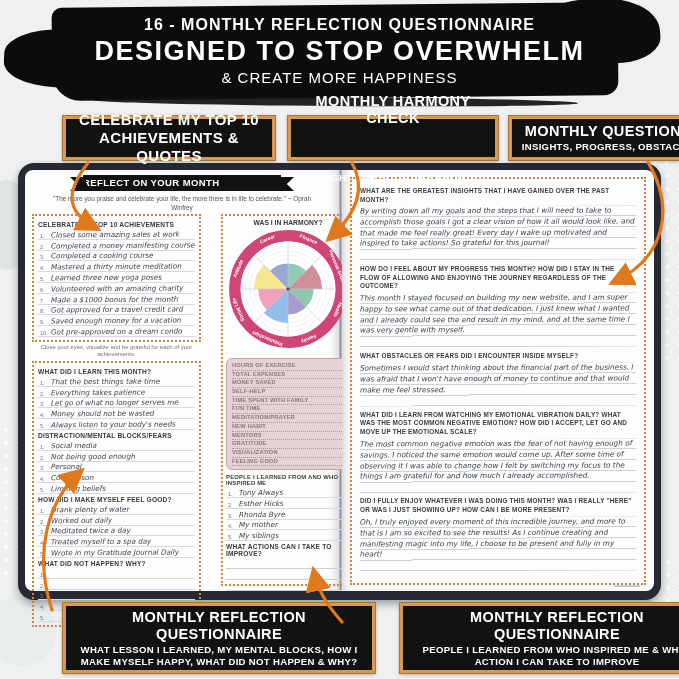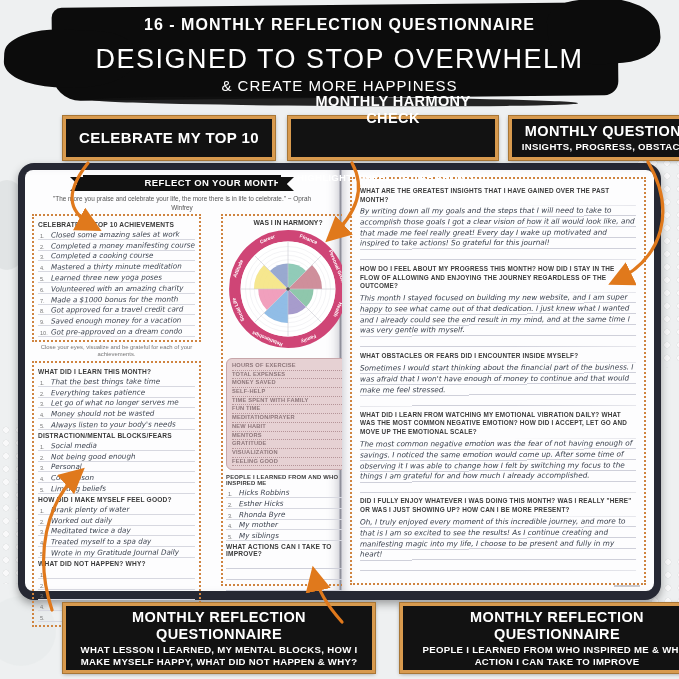--- a/index.html
+++ b/index.html
@@ -13,21 +13,21 @@
   .smudge{position:absolute;background:#d7dadb;border-radius:50%;opacity:.55;}
   
   .banner{position:absolute;left:0;top:0;width:679px;height:112px;z-index:5;}
   .brush-main{position:absolute;left:52px;top:5px;width:566px;height:93px;background:#0c0c0c;
       border-radius:10px 34px 14px 28px;transform:rotate(-.6deg);}
   .brush-main::before{content:"";position:absolute;left:-48px;top:22px;width:130px;height:58px;background:#0c0c0c;border-radius:45% 30% 50% 40%;transform:rotate(3deg);}
   .brush-main::after{content:"";position:absolute;right:-42px;top:-4px;width:112px;height:66px;background:#0c0c0c;border-radius:30% 55% 35% 50%;transform:rotate(-4deg);}
   .brush-streak{position:absolute;left:92px;top:97px;width:486px;height:9px;background:#111;border-radius:50%;transform:rotate(.4deg);opacity:.92;}
   .banner-text{position:absolute;left:0;top:10px;width:679px;text-align:center;color:#fff;z-index:6;}
   .banner-l1{font-size:16px;font-weight:bold;letter-spacing:1px;margin-top:6px;}
-  .banner-l2{font-size:27px;font-weight:normal;letter-spacing:1.5px;margin-top:10px;}
+  .banner-l2{font-size:27px;font-weight:bold;letter-spacing:1.5px;margin-top:2px;}
   .banner-l3{font-size:15px;font-weight:normal;letter-spacing:1px;margin-top:2px;}
   
   .callout{position:absolute;background:#121212;border:3px solid #d89a4e;
       box-shadow:0 0 0 1px #a87636,0 1px 4px rgba(0,0,0,.4);color:#fff;text-align:center;
       display:flex;flex-direction:column;justify-content:center;z-index:20;padding:2px 4px;box-sizing:border-box;margin-left:48px;}
   .co-title{font-size:14.5px;font-weight:bold;letter-spacing:.4px;line-height:17px;}
   .co-sub{font-size:9.6px;font-weight:bold;letter-spacing:.3px;line-height:12px;margin-top:1px;}
   .co1{left:15px;top:116px;width:212px;height:44px;}
   .co2{left:240px;top:116px;width:210px;height:44px;gap:44px;}
   .co3{left:461px;top:116px;width:235px;height:44px;}
@@ -37,21 +37,21 @@
   
   .cover{position:absolute;left:18px;top:163px;width:643px;height:437px;background:#262833;
       border-radius:16px;z-index:10;box-shadow:0 4px 8px rgba(0,0,0,.35);}
   .pages{position:absolute;left:7px;top:7px;right:7px;bottom:9px;display:flex;}
   .page{background:#fdfdfe;position:relative;height:100%;box-sizing:border-box;}
   .page-left{width:314px;border-radius:8px 0 0 8px;box-shadow:inset -8px 0 12px -8px rgba(60,60,80,.35);}
   .page-right{flex:1;border-radius:0 8px 8px 0;box-shadow:inset 8px 0 12px -8px rgba(60,60,80,.35);}
   .spine{width:3px;background:linear-gradient(to right,#c9cad2,#8e8f9a,#c9cad2);}
   
   .ribbon{position:absolute;left:50%;top:5px;transform:translateX(-50%);width:198px;height:16px;background:#111;
-      color:#fff;font-size:9.5px;font-weight:bold;text-align:right;line-height:16px;letter-spacing:.4px;}
+      color:#fff;font-size:9.5px;font-weight:bold;text-align:left;line-height:16px;letter-spacing:.4px;}
   .ribbon::before,.ribbon::after{content:"";position:absolute;top:2px;width:16px;height:14px;background:#111;}
   .ribbon::before{left:-13px;clip-path:polygon(0 0,100% 0,100% 100%,0 100%,45% 50%);}
   .ribbon::after{right:-13px;clip-path:polygon(0 0,100% 0,55% 50%,100% 100%,0 100%);}
   .quote{position:absolute;left:20px;right:20px;top:25px;text-align:center;font-size:6.4px;color:#555;line-height:8.5px;}
   .cols{position:absolute;left:7px;right:6px;top:44px;bottom:5px;display:flex;gap:20px;}
   .col-l{width:174px;display:flex;flex-direction:column;}
   .col-r{flex:1;display:flex;flex-direction:column;border:2px dotted #cf8440;padding:2px 3px;box-sizing:border-box;}
   .dotbox{border:2px dotted #cf8440;padding:3px 4px;box-sizing:border-box;}
   .sec-h{font-size:6.6px;font-weight:bold;color:#3a3a3a;letter-spacing:.2px;margin:2px 0 1px;}
   .hw-row{display:flex;align-items:flex-end;border-bottom:1px solid #d7d8e0;height:9.8px;overflow:hidden;}
@@ -87,20 +87,21 @@
   <div class="brush-streak"></div>
   <div class="banner-text">
     <div class="banner-l1">16 - MONTHLY REFLECTION QUESTIONNAIRE</div>
     <div class="banner-l2">DESIGNED TO STOP OVERWHELM</div>
     <div class="banner-l3">&amp; CREATE MORE HAPPINESS</div>
   </div>
 </div>
 
 <div class="callout co1">
   <div class="co-title">CELEBRATE MY TOP 10</div>
+  <div class="co-title">ACHIEVEMENTS &amp; QUOTES</div>
 </div>
 <div class="callout co2">
   <div class="co-title">MONTHLY HARMONY CHECK</div>
   <div class="co-sub">HIGHLIGHT WHEEL OF LIFE FROM 3-10</div>
 </div>
 <div class="callout co3">
   <div class="co-title">MONTHLY QUESTIONNAIRE</div>
   <div class="co-sub">INSIGHTS, PROGRESS, OBSTACLES, ETC..</div>
 </div>
 
@@ -307,21 +308,21 @@
                 <div class="tracker-row">MENTORS</div>
                 <div class="tracker-row">GRATITUDE</div>
                 <div class="tracker-row">VISUALIZATION</div>
                 <div class="tracker-row">FEELING GOOD</div>
               </div>
           </div>
           <div class="sec-h" style="font-size:5.9px;">PEOPLE I LEARNED FROM AND WHO INSPIRED ME</div>
           <div>
               <div class="hw-row">
                 <span class="num">1.</span>
-                <span class="hw">Hicks Robbins</span>
+                <span class="hw">Tony Always</span>
               </div>
               <div class="hw-row">
                 <span class="num">2.</span>
                 <span class="hw">Esther Hicks</span>
               </div>
               <div class="hw-row">
                 <span class="num">3.</span>
                 <span class="hw">Rhonda Byre</span>
               </div>
               <div class="hw-row">

